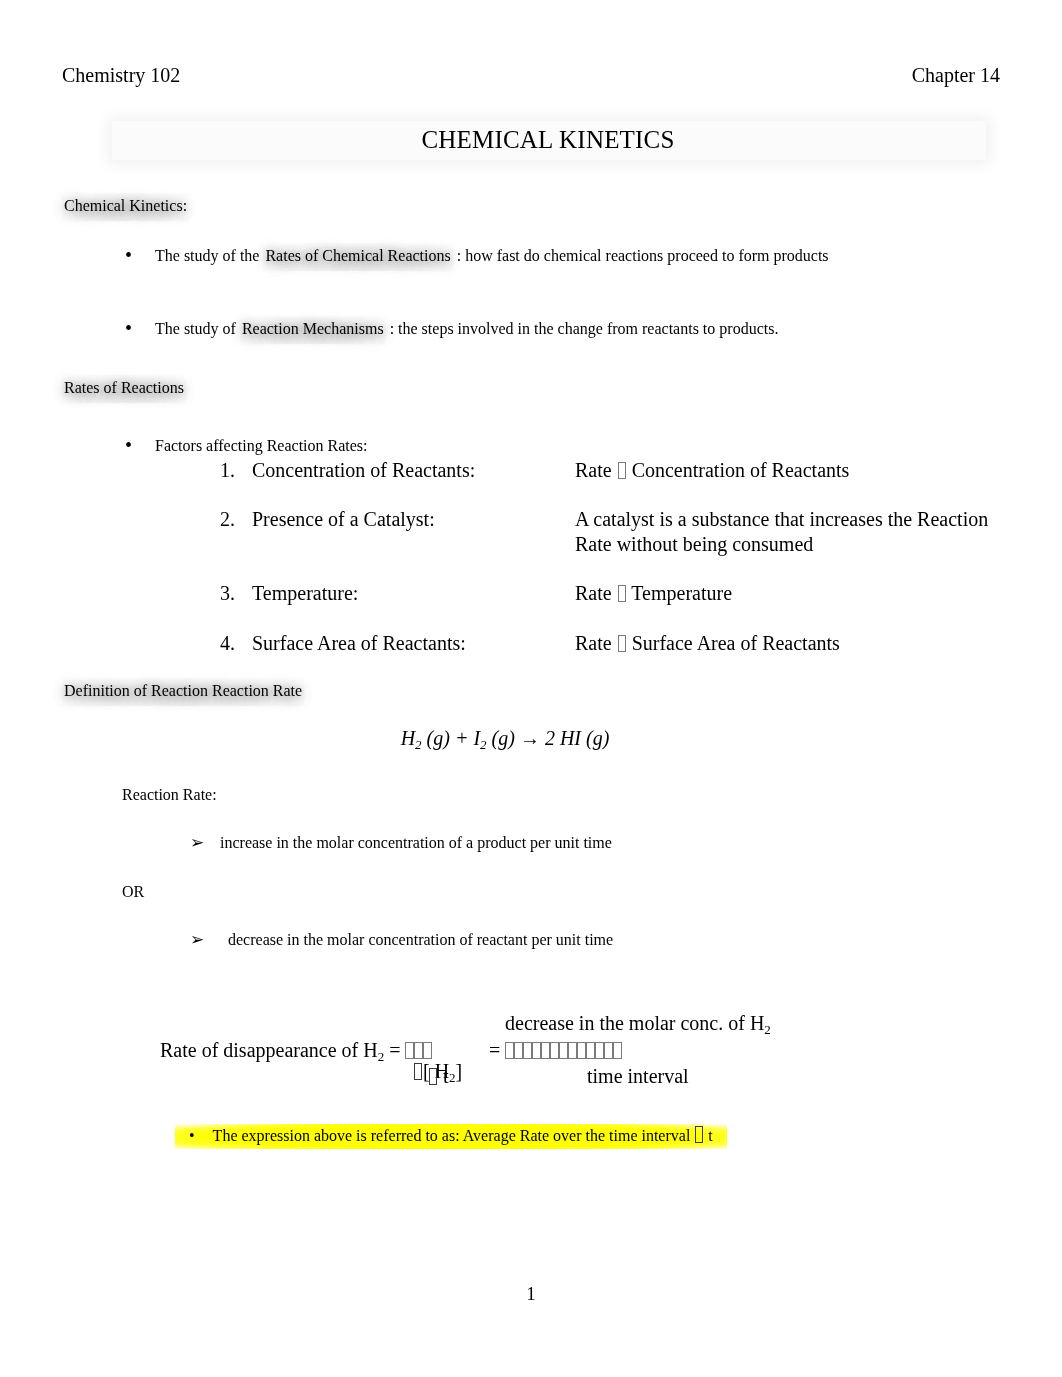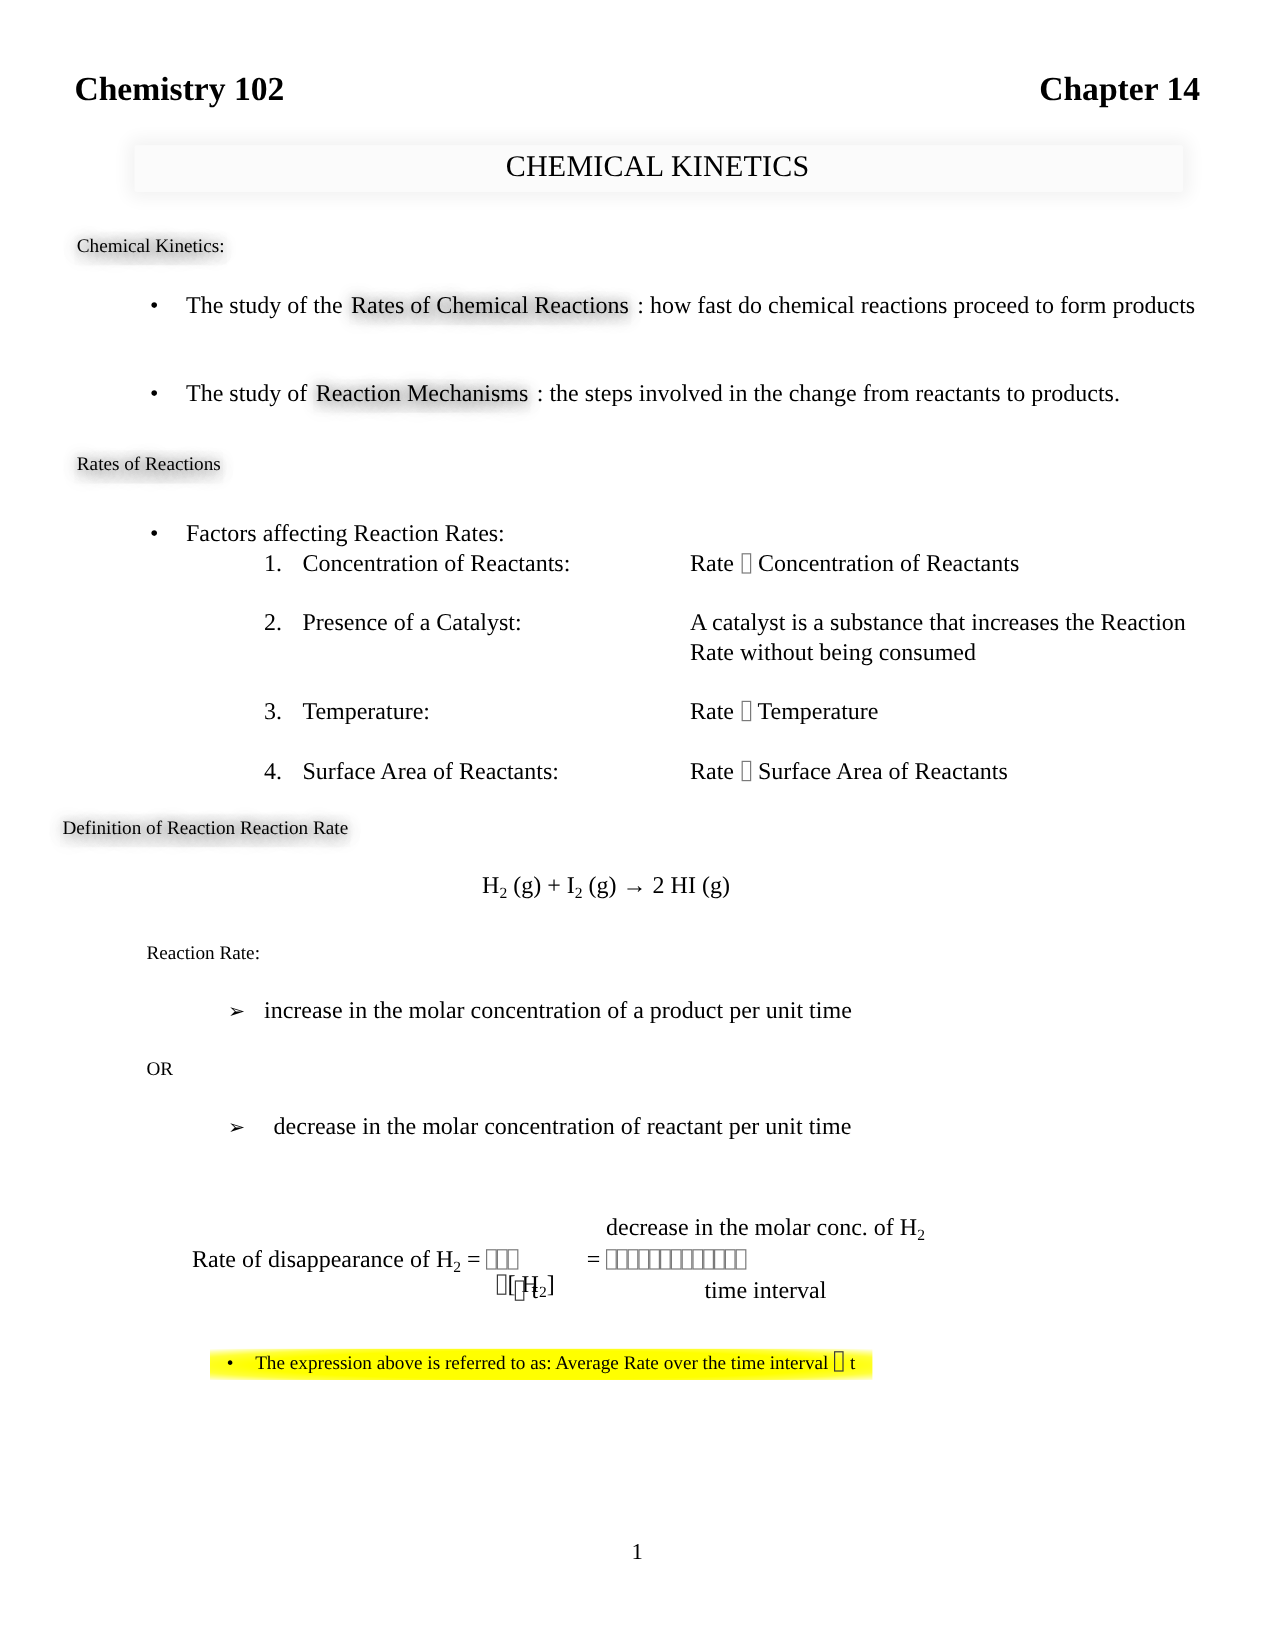--- a/index.html
+++ b/index.html
@@ -19,23 +19,22 @@
     overflow: hidden;
   }
 
   
   .runhead {
     position: absolute;
     top: 62px;
     left: 62px;
     right: 62px;
     height: 26px;
-    font-size: 28px;
+    font-size: 20px;
     line-height: 26px;
-    font-weight: bold;
   }
   .runhead .left  { float: left; }
   .runhead .right { float: right; }
 
   
   .title-band {
     position: absolute;
     top: 121px;
     left: 112px;
     width: 874px;
@@ -98,21 +97,21 @@
     position: absolute;
     display: flex;
   }
   .bullet-mark {
     width: 30px;
     flex: 0 0 30px;
     font-size: 20px;
     line-height: 25px;
   }
   .bullet-body {
-    font-size: 20px;
+    font-size: 16px;
     line-height: 25px;
   }
 
   .num-row {
     position: absolute;
     display: flex;
     font-size: 20px;
     line-height: 25px;
   }
   .num-mark { width: 32px; flex: 0 0 32px; }
@@ -211,25 +210,25 @@
     <span class="num-label">Temperature:</span>
     <span class="num-desc"><span>Rate </span><span class="tofu"></span><span> Temperature</span></span>
   </div>
 
   <div class="num-row" style="top:631px; left:220px;">
     <span class="num-mark">4.</span>
     <span class="num-label">Surface Area of Reactants:</span>
     <span class="num-desc"><span>Rate </span><span class="tofu"></span><span> Surface Area of Reactants</span></span>
   </div>
 
-  <div class="tb" style="top:678px; left:50px;">
+  <div class="tb" style="top:678px; left:62px;">
     <span class="glow gbox">Definition of Reaction Reaction Rate</span>
   </div>
 
-  <div class="eq" style="top:726px; left:0; width:1010px; text-align:center;">
+  <div class="eq" style="top:726px; left:0; width:1010px; text-align:center;font-style:italic;">
     <span>H</span><sub>2</sub><span> (g)  +  </span><span>I</span><sub>2</sub><span> (g)   →   2 HI (g)</span>
   </div>
 
   <div class="tb" style="top:782px; left:122px;">Reaction Rate:</div>
 
   <div class="bullet-row" style="top:830px; left:190px; width:700px;">
     <span class="bullet-mark arrowb">➢</span>
     <span class="bullet-body">increase in the molar concentration of a product per unit time</span>
   </div>
 

